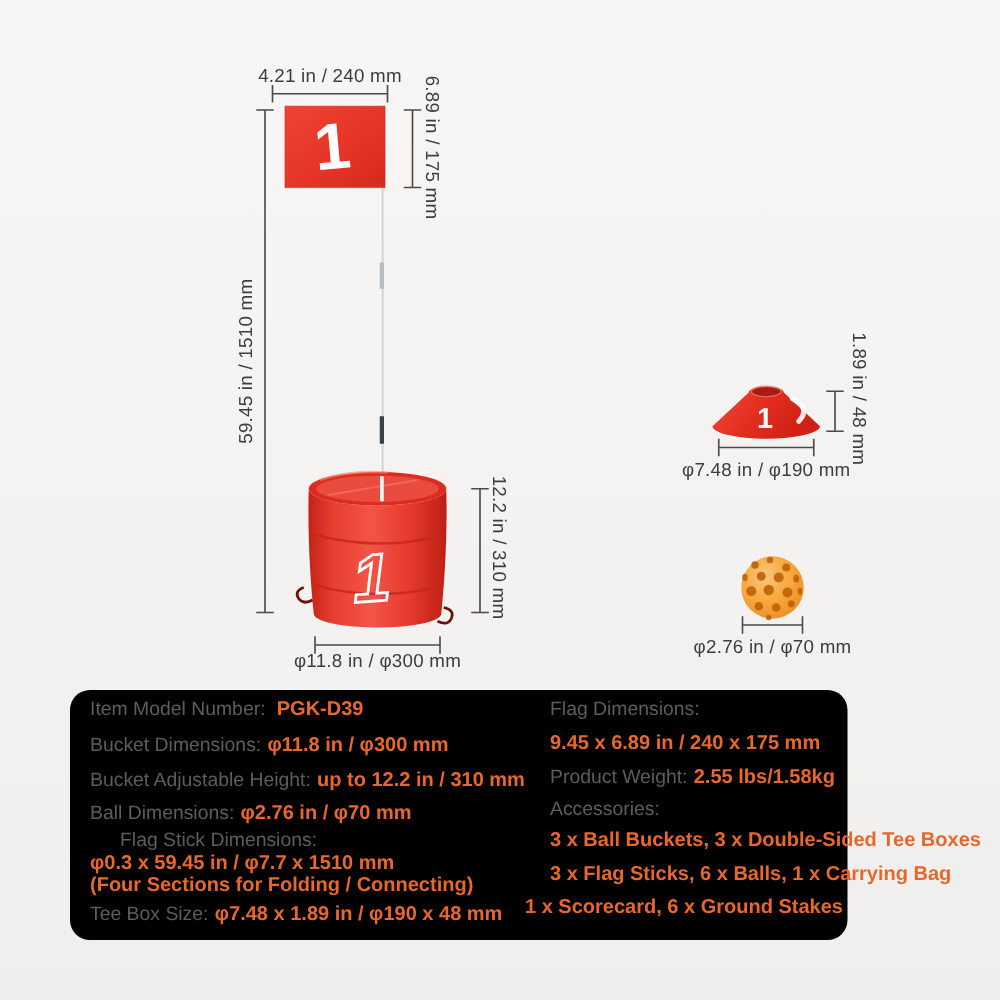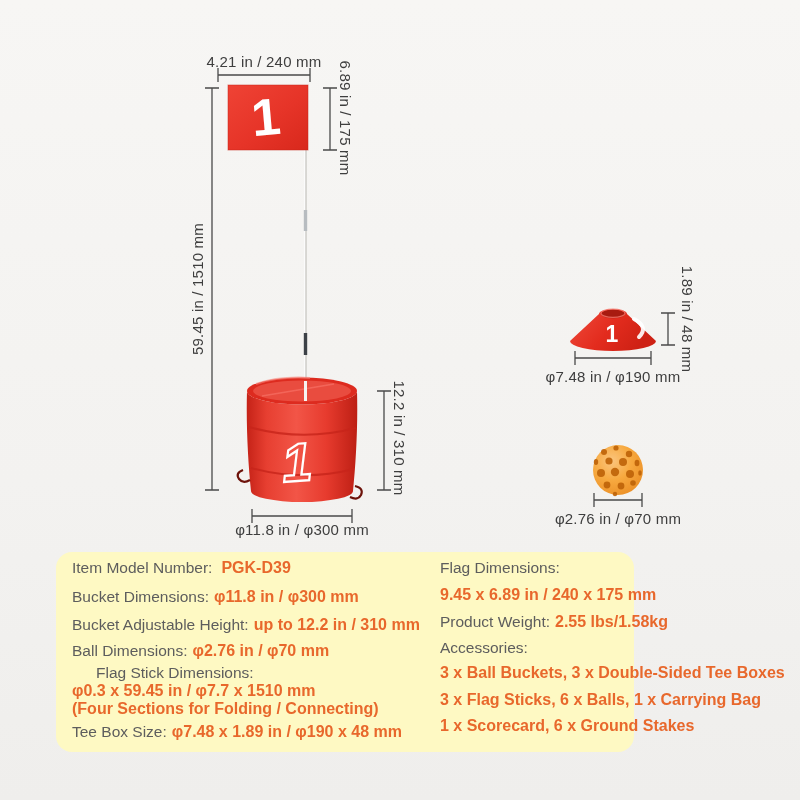--- a/index.html
+++ b/index.html
@@ -13,39 +13,39 @@
   .diagram-svg{position:absolute;left:0;top:0;}
   .dim{
     position:absolute;
     font-size:15px;color:#3e3e3e;white-space:nowrap;
     transform:translate(-50%,-50%);
     letter-spacing:.2px;
   }
   .dim.cw{transform:translate(-50%,-50%) rotate(90deg);}
   .dim.ccw{transform:translate(-50%,-50%) rotate(-90deg);}
   .panel{
-    position:absolute;left:56px;top:552px;width:578px;height:200px;
-    background:#fef9c3;border-radius:16px;
+    position:absolute;left:56px;top:552px;width:622px;height:200px;
+    background:#000000;border-radius:16px;
   }
   .srow{
     position:absolute;white-space:nowrap;line-height:20px;
     font-size:15.5px;color:#5d5d5d;
   }
   .srow .val{
     color:#E8682C;font-weight:bold;font-size:16px;margin-left:5px;
   }
   .srow.valline{color:#E8682C;font-weight:bold;font-size:16px;}
   
   .l1{left:16px;top:6px;}  .l2{left:16px;top:35px;} .l3{left:16px;top:63px;}
   .l4{left:16px;top:89px;} .l5{left:16px;top:111px;margin-left:24px;}.l6{left:16px;top:129px;}
   .l7{left:16px;top:147px;}.l8{left:16px;top:170px;}
   
   .r1{left:384px;top:6px;}  .r2{left:384px;top:33px;} .r3{left:384px;top:60px;}
   .r4{left:384px;top:86px;} .r5{left:384px;top:111px;}.r6{left:384px;top:138px;}
-  .r7{left:384px;top:164px;}
+  .r7{left:364px;top:164px;}
 </style>
 </head>
 <body>
 
 <div class="stage">
 
   <svg class="diagram-svg" width="800" height="552" viewBox="0 0 800 552">
     <defs>
       <linearGradient id="flagGrad" x1="0" y1="0" x2="1" y2="1">
         <stop offset="0%" stop-color="#ef4335"></stop>

